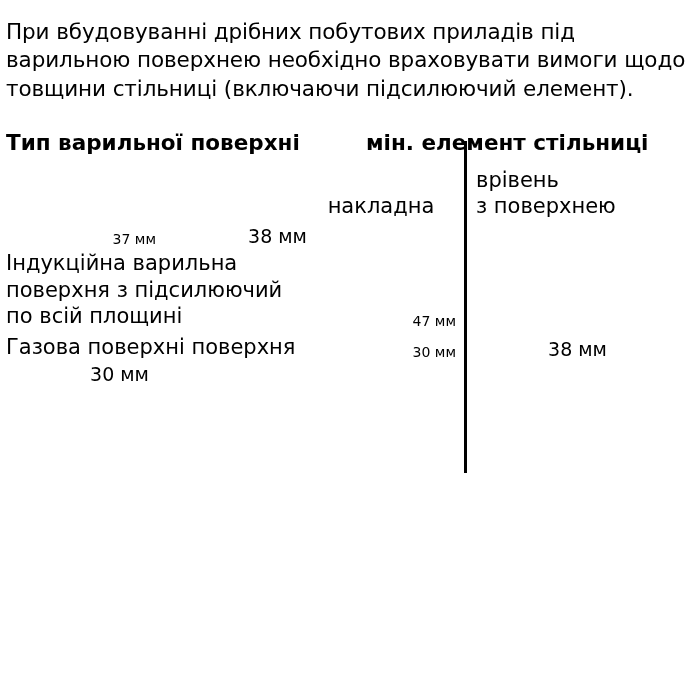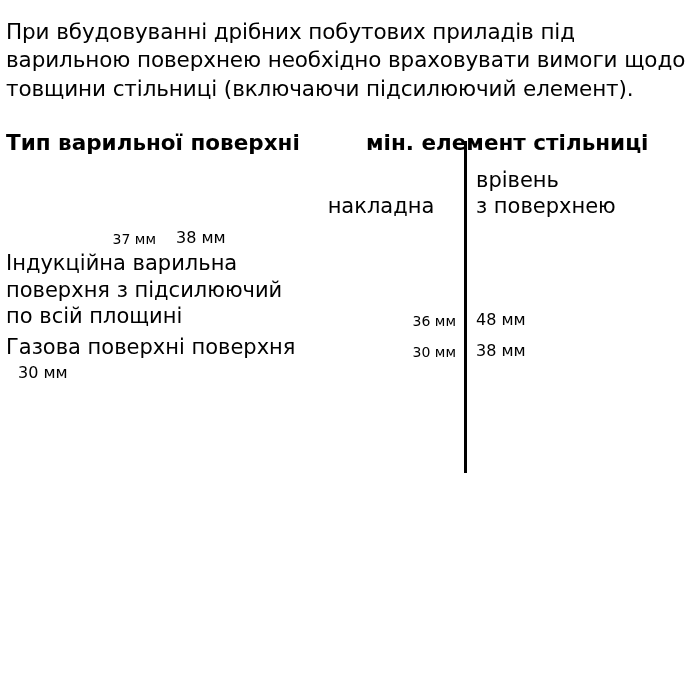--- a/index.html
+++ b/index.html
@@ -90,22 +90,22 @@
     width: 158px;
     text-align: right;
     font-size: 14px;
     padding-right: 8px;
     padding-bottom: 1px;
     box-sizing: border-box;
     margin-top: 12px;
   }
   .cell-b {
     width: 215px;
-    text-align: left;
-    font-size: 16px;
+    text-align: center;
+    font-size: 19px;
     padding-left: 12px;
     padding-bottom: 1px;
     box-sizing: border-box;
   }
   .vrule {
     position: absolute;
     left: 458px;
     top: 12px;
     width: 3px;
     background: #000000;
@@ -137,22 +137,21 @@
       </div>
     </div>
 
     <div class="data-row">
       <div class="cell-a">37 мм</div>
       <div class="cell-b">38 мм</div>
     </div>
 
     <div class="data-row">
       <div class="cell-name">Індукційна варильна поверхня з підсилюючий по всій площині</div>
-      <div class="cell-a">36 мм</div>
-      <div class="cell-b">48 мм</div>
+      <div class="cell-a">47 мм</div>
     </div>
 
     <div class="data-row">
       <div class="cell-name">Газова поверхні поверхня</div>
       <div class="cell-a">30 мм</div>
       <div class="cell-b">38 мм</div>
     </div>
 
     <div class="data-row">
       <div class="cell-b">30 мм</div>

